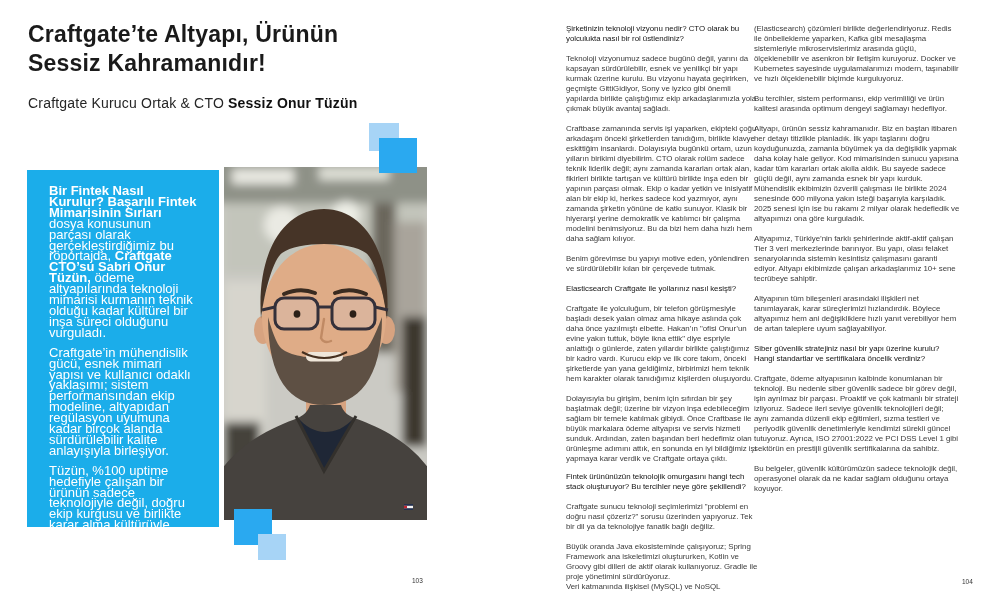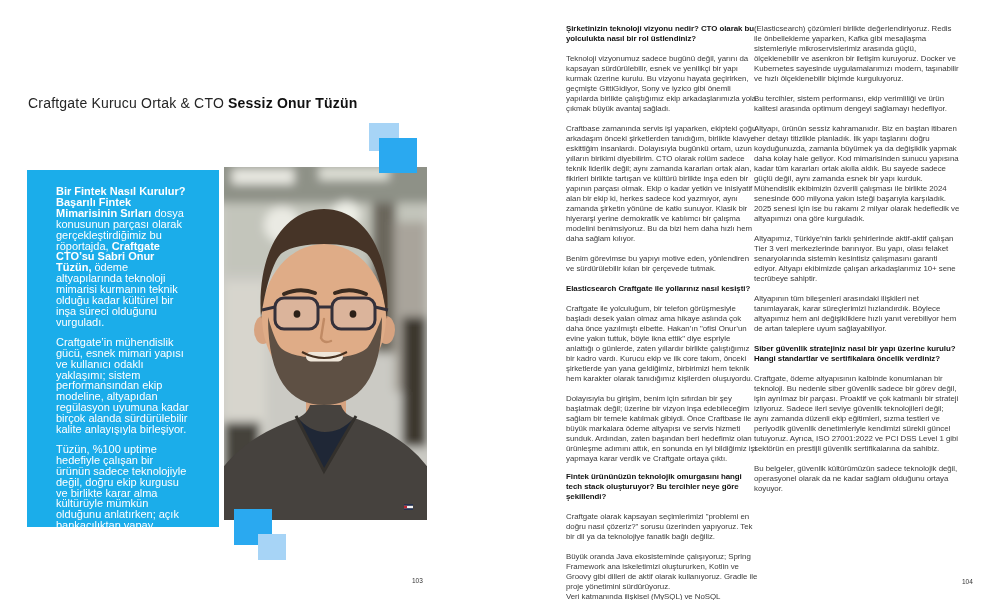--- a/index.html
+++ b/index.html
@@ -4,22 +4,22 @@
 <style>
   html,body{margin:0;padding:0;background:#fff;}
   .spread{position:relative;width:1000px;height:600px;background:#ffffff;overflow:hidden;
           font-family:"Liberation Sans",sans-serif;}
   
   .title{position:absolute;left:28px;top:20px;width:420px;font-size:23px;line-height:1.28;
          font-weight:bold;color:#1a1a1a;letter-spacing:.2px;}
   .byline{position:absolute;left:28px;top:95px;font-size:14px;color:#262626;letter-spacing:.2px;}
   .byline .b{font-weight:bold;color:#111;}
   .panel{position:absolute;left:27px;top:170px;width:192px;height:357px;box-sizing:border-box;
-         background:var(--accent,#1badea);color:#fff;padding:16px 29px;
-         font-size:11px;line-height:10.9px;}
+         background:var(--accent,#1badea);color:#fff;padding:16px 22px;
+         font-size:13px;line-height:10.9px;}
   .panel p{margin:0 0 9px 0;}
   .panel .b{font-weight:bold;}
   .photo{position:absolute;left:224px;top:167px;width:203px;height:353px;overflow:hidden;
          background:#cfcdc7;z-index:1;}
   .photo svg{display:block;}
   .sq{position:absolute;}
   .sq-top-light{left:369px;top:123px;width:30px;height:28px;background:var(--sq_light,#a7d4f6);z-index:2;}
   .sq-top-bright{left:379px;top:138px;width:38px;height:35px;background:var(--sq,#2aa9f0);z-index:3;}
   .sq-bottom-bright{left:234px;top:509px;width:38px;height:36px;background:var(--sq,#2aa9f0);z-index:3;}
   .sq-bottom-light{left:258px;top:534px;width:28px;height:26px;background:var(--sq_light,#a7d4f6);z-index:4;}
@@ -27,27 +27,31 @@
   .pageno-left{left:412px;top:577px;}
   .pageno-right{left:962px;top:578px;}
   
   .col{position:absolute;top:24px;font-size:7.9px;line-height:10px;color:#3c3c3c;
        letter-spacing:-0.05px;}
   .col1{left:566px;width:192px;}
   .col2{left:754px;width:206px;}
   .block{white-space:pre-line;}
   .block + .block{margin-top:10px;}
   .block.tight{margin-top:8px;}
-  .block.q{font-weight:bold;color:#141414;}
+  .block.q{font-weight:normal;color:#141414;}
 </style>
 </head>
 <body>
 
 <div class="spread">
 
+  <div class="title">
+    <span style="display:block">Craftgate’te Altyapı, Ürünün</span>
+    <span style="display:block">Sessiz Kahramanıdır!</span>
+  </div>
 
   <div class="byline">
     <span>Craftgate Kurucu Ortak &amp; CTO </span><span class="b">Sessiz Onur Tüzün</span>
   </div>
 
   <div class="panel">
     <p><span class="b">Bir Fintek Nasıl Kurulur? Başarılı Fintek Mimarisinin Sırları</span><span> dosya konusunun parçası olarak gerçekleştirdiğimiz bu röportajda, </span><span class="b">Craftgate CTO’su Sabri Onur Tüzün,</span><span> ödeme altyapılarında teknoloji mimarisi kurmanın teknik olduğu kadar kültürel bir inşa süreci olduğunu vurguladı.</span></p>
     <p>Craftgate’in mühendislik gücü, esnek mimari yapısı ve kullanıcı odaklı yaklaşımı; sistem performansından ekip modeline, altyapıdan regülasyon uyumuna kadar birçok alanda sürdürülebilir kalite anlayışıyla birleşiyor.</p>
     <p>Tüzün, %100 uptime hedefiyle çalışan bir ürünün sadece teknolojiyle değil, doğru ekip kurgusu ve birlikte karar alma kültürüyle mümkün olduğunu anlatırken; açık bankacılıktan yapay zekâya, developer deneyiminden globalleşme stratejisine kadar bir fintek mimarisinin nasıl tasarlandığını sahadan örneklerle aktardı.</p>
   </div>
@@ -127,21 +131,21 @@
 
   <div class="col col1" id="col1">
       <div class="block q">Şirketinizin teknoloji vizyonu nedir? CTO olarak bu yolculukta nasıl bir rol üstlendiniz?</div>
       <div class="block p">Teknoloji vizyonumuz sadece bugünü değil, yarını da kapsayan sürdürülebilir, esnek ve yenilikçi bir yapı kurmak üzerine kurulu. Bu vizyonu hayata geçirirken, geçmişte GittiGidiyor, Sony ve iyzico gibi önemli yapılarda birlikte çalıştığımız ekip arkadaşlarımızla yola çıkmak büyük avantaj sağladı.</div>
       <div class="block p">Craftbase zamanında servis işi yaparken, ekipteki çoğu arkadaşım önceki şirketlerden tanıdığım, birlikte klavye eskittiğim insanlardı. Dolayısıyla bugünkü ortam, uzun yılların birikimi diyebilirim. CTO olarak rolüm sadece teknik liderlik değil; aynı zamanda kararları ortak alan, fikirleri birlikte tartışan ve kültürü birlikte inşa eden bir yapının parçası olmak. Ekip o kadar yetkin ve inisiyatif alan bir ekip ki, herkes sadece kod yazmıyor, aynı zamanda şirketin yönüne de katkı sunuyor. Klasik bir hiyerarşi yerine demokratik ve katılımcı bir çalışma modelini benimsiyoruz. Bu da bizi hem daha hızlı hem daha sağlam kılıyor.</div>
       <div class="block p">Benim görevimse bu yapıyı motive eden, yönlendiren ve sürdürülebilir kılan bir çerçevede tutmak.</div>
       <div class="block q">Elasticsearch Craftgate ile yollarınız nasıl kesişti?</div>
       <div class="block p">Craftgate ile yolculuğum, bir telefon görüşmesiyle başladı desek yalan olmaz ama hikaye aslında çok daha önce yazılmıştı elbette. Hakan’ın "ofisi Onur’un evine yakın tuttuk, böyle ikna ettik" diye espriyle anlattığı o günlerde, zaten yıllardır birlikte çalıştığımız bir kadro vardı. Kurucu ekip ve ilk core takım, önceki şirketlerde yan yana geldiğimiz, birbirimizi hem teknik hem karakter olarak tanıdığımız kişilerden oluşuyordu.</div>
       <div class="block p">Dolayısıyla bu girişim, benim için sıfırdan bir şey başlatmak değil; üzerine bir vizyon inşa edebileceğim sağlam bir temele katılmak gibiydi. Önce Craftbase ile büyük markalara ödeme altyapısı ve servis hizmeti sunduk. Ardından, zaten başından beri hedefimiz olan ürünleşme adımını attık, en sonunda en iyi bildiğimiz işi yapmaya karar verdik ve Craftgate ortaya çıktı.</div>
       <div class="block q tight">Fintek ürününüzün teknolojik omurgasını hangi tech stack oluşturuyor? Bu tercihler neye göre şekillendi?</div>
-      <div class="block p">Craftgate olarak kapsayan seçimlerimizi "problemi en doğru nasıl çözeriz?" sorusu üzerinden yapıyoruz. Tek bir dil ya da teknolojiye fanatik bağlı değiliz.</div>
+      <div class="block p">Craftgate sunucu teknoloji seçimlerimizi "problemi en doğru nasıl çözeriz?" sorusu üzerinden yapıyoruz. Tek bir dil ya da teknolojiye fanatik bağlı değiliz.</div>
       <div class="block p">Büyük oranda Java ekosisteminde çalışıyoruz; Spring Framework ana iskeletimizi oluştururken, Kotlin ve Groovy gibi dilleri de aktif olarak kullanıyoruz. Gradle ile proje yönetimini sürdürüyoruz.
 Veri katmanında ilişkisel (MySQL) ve NoSQL</div>
     </div>
   <div class="col col2" id="col2">
       <div class="block p">(Elasticsearch) çözümleri birlikte değerlendiriyoruz. Redis ile önbellekleme yaparken, Kafka gibi mesajlaşma sistemleriyle mikroservislerimiz arasında güçlü, ölçeklenebilir ve asenkron bir iletişim kuruyoruz. Docker ve Kubernetes sayesinde uygulamalarımızı modern, taşınabilir ve hızlı ölçeklenebilir biçimde kurguluyoruz.</div>
       <div class="block p">Bu tercihler, sistem performansı, ekip verimliliği ve ürün kalitesi arasında optimum dengeyi sağlamayı hedefliyor.</div>
       <div class="block p">Altyapı, ürünün sessiz kahramanıdır. Biz en baştan itibaren her detayı titizlikle planladık. İlk yapı taşlarını doğru koyduğunuzda, zamanla büyümek ya da değişiklik yapmak daha kolay hale geliyor. Kod mimarisinden sunucu yapısına kadar tüm kararları ortak akılla aldık. Bu sayede sadece güçlü değil, aynı zamanda esnek bir yapı kurduk. Mühendislik ekibimizin özverili çalışması ile birlikte 2024 senesinde 600 milyona yakın isteği başarıyla karşıladık. 2025 senesi için ise bu rakamı 2 milyar olarak hedefledik ve altyapımızı ona göre kurguladık.</div>
       <div class="block p">Altyapımız, Türkiye’nin farklı şehirlerinde aktif-aktif çalışan Tier 3 veri merkezlerinde barınıyor. Bu yapı, olası felaket senaryolarında sistemin kesintisiz çalışmasını garanti ediyor. Altyapı ekibimizde çalışan arkadaşlarımız 10+ sene tecrübeye sahiptir.</div>
       <div class="block p">Altyapının tüm bileşenleri arasındaki ilişkileri net tanımlayarak, karar süreçlerimizi hızlandırdık. Böylece altyapımız hem ani değişikliklere hızlı yanıt verebiliyor hem de artan taleplere uyum sağlayabiliyor.</div>
       <div class="block q">Siber güvenlik stratejiniz nasıl bir yapı üzerine kurulu? Hangi standartlar ve sertifikalara öncelik verdiniz?</div>

